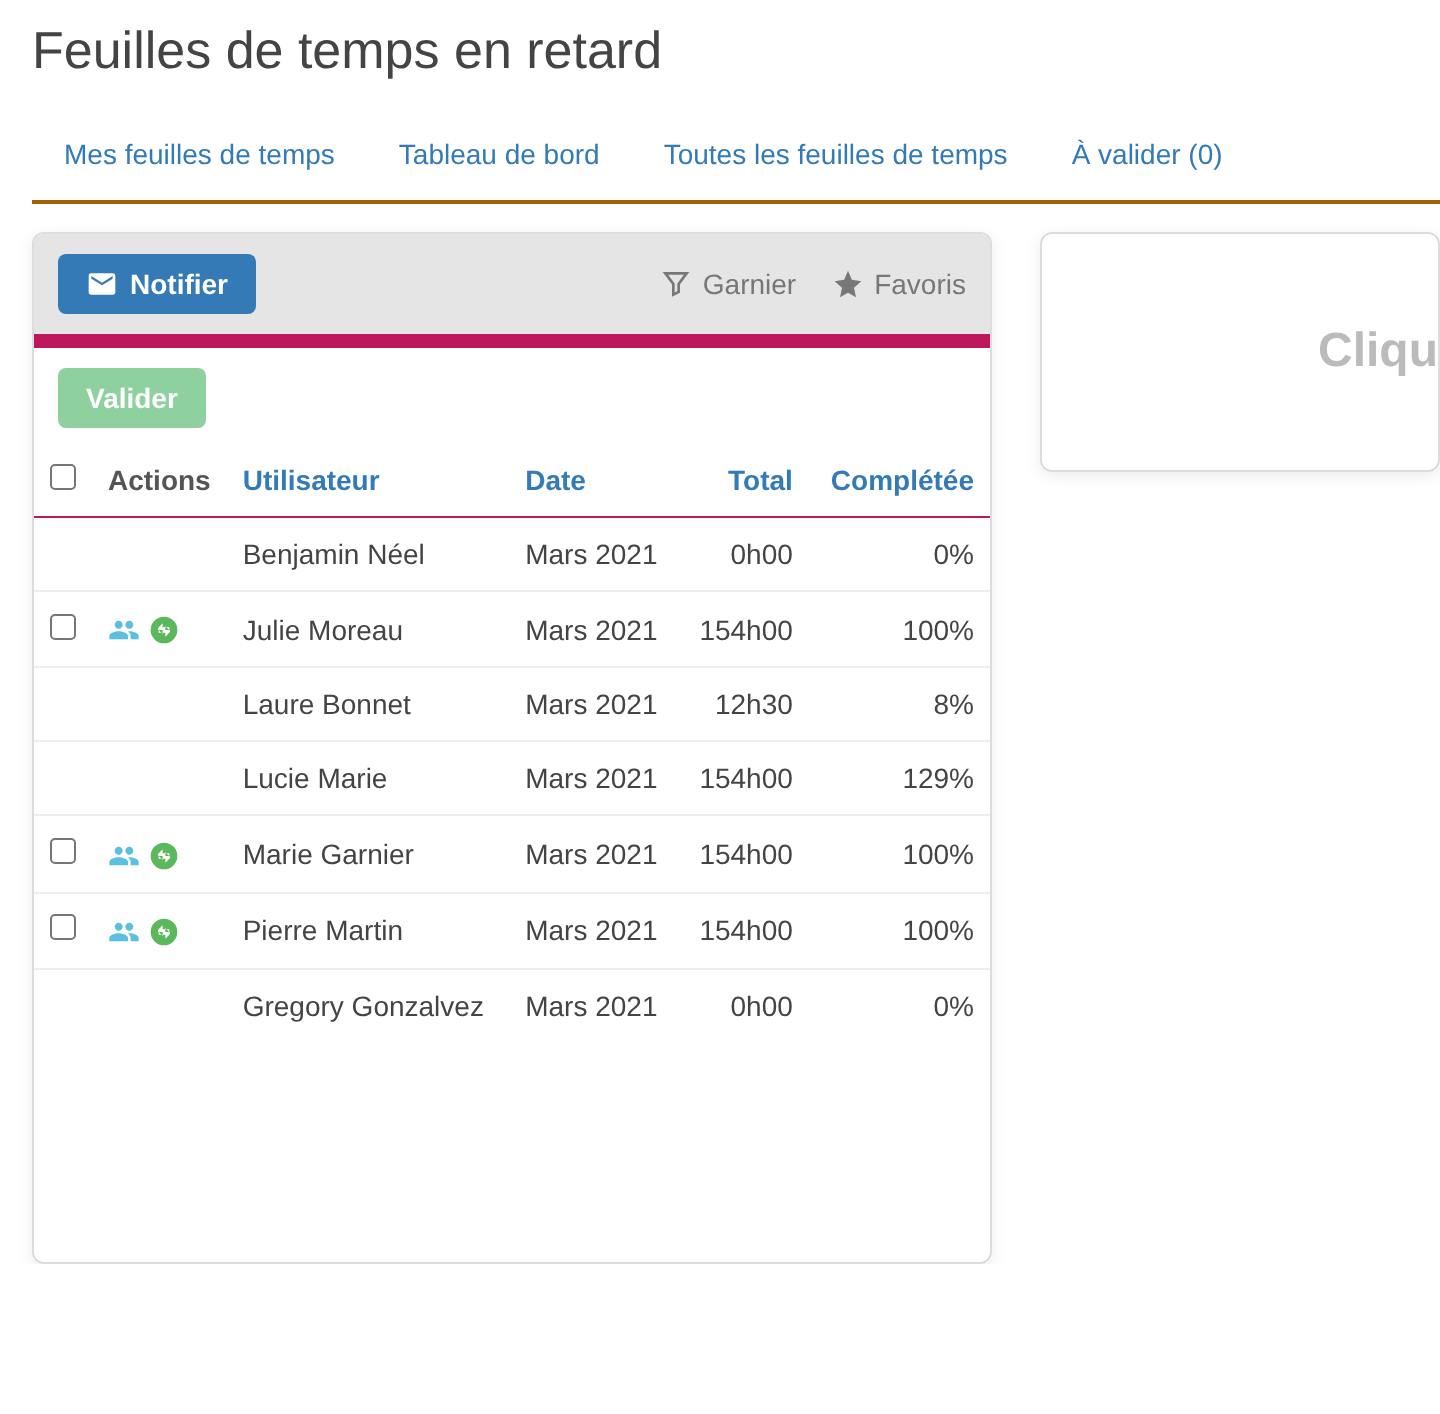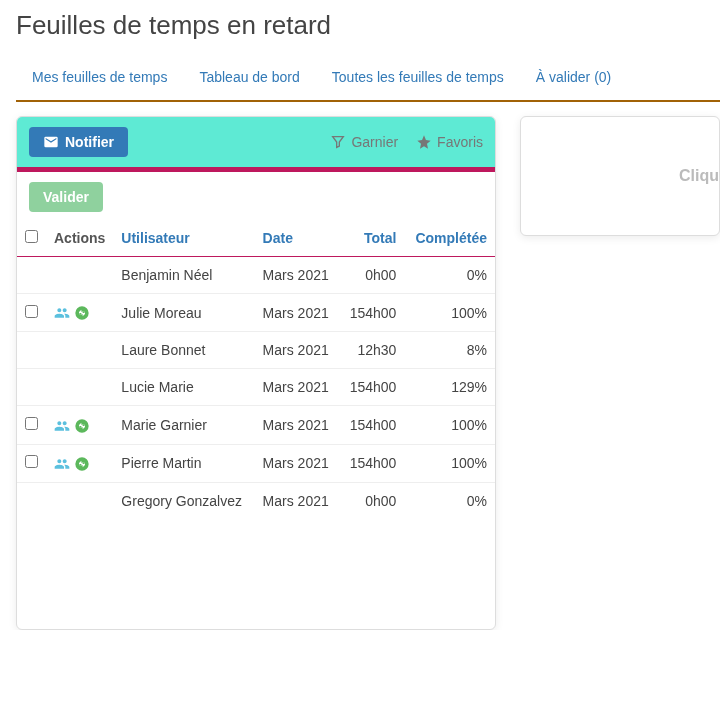--- a/index.html
+++ b/index.html
@@ -52,27 +52,27 @@
       flex-shrink: 0;
       width: 200px;
       height: 120px;
       display: flex;
       align-items: center;
       justify-content: flex-end;
       padding-right: 0;
     }
     .side-card .placeholder {
       color: #bbb;
-      font-size: 16px;
+      font-size: 24px;
       font-weight: 600;
       padding-right: 0;
     }
     .toolbar {
-      background: #5eead4;
-      border-bottom: 5px solid #be185d;
+      background: #e5e5e5;
+      border-bottom: 7px solid #be185d;
       padding: 10px 12px;
       display: flex;
       gap: 8px;
     }
     .btn {
       display: inline-flex;
       align-items: center;
       gap: 6px;
       padding: 7px 14px;
       border-radius: 4px;

